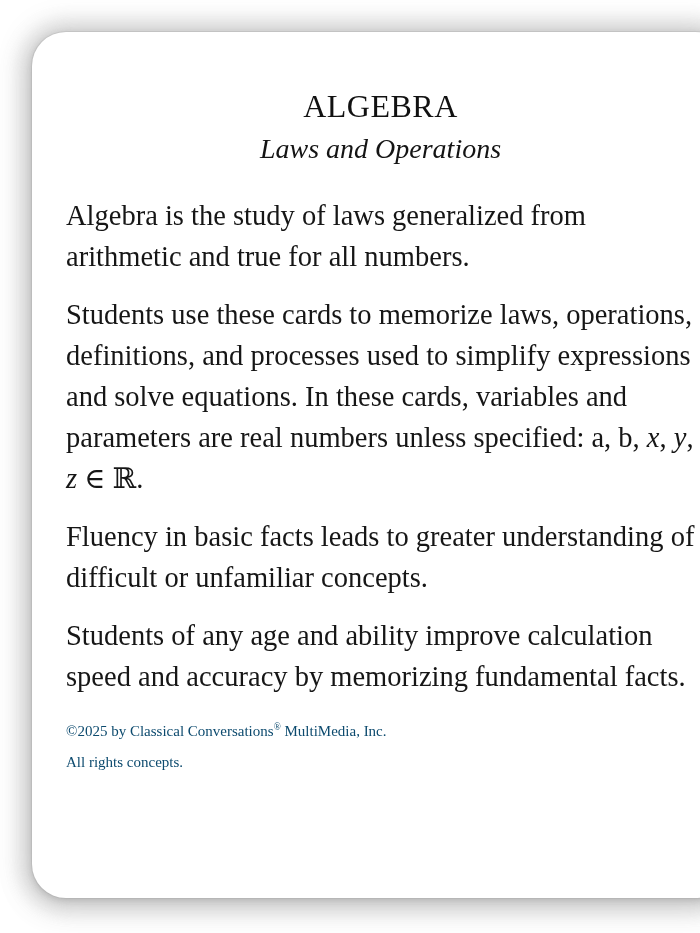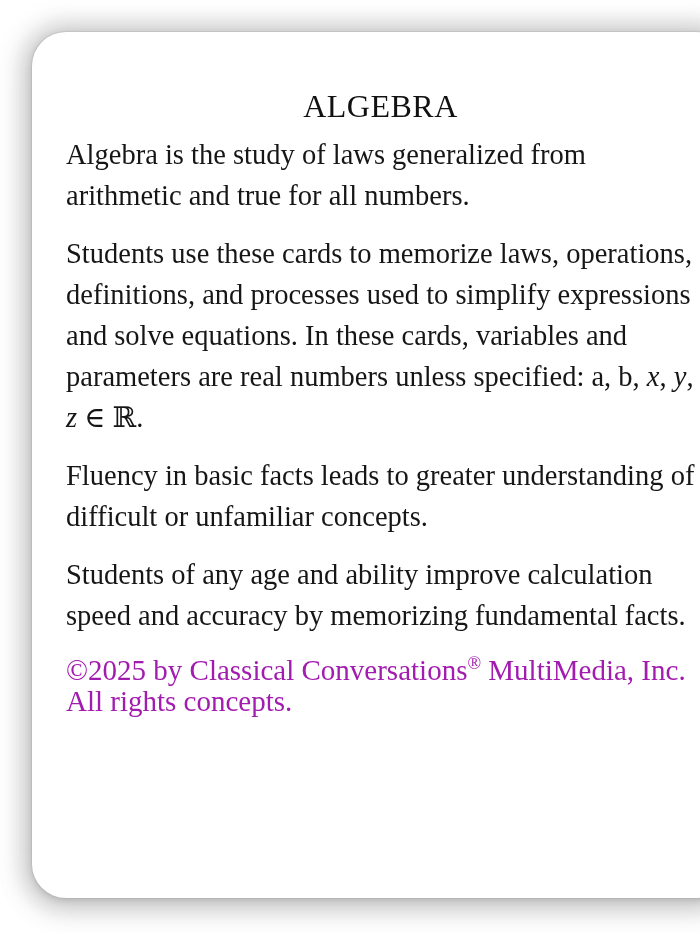--- a/index.html
+++ b/index.html
@@ -61,21 +61,21 @@
     text-align: center;
     font-size: 28px;
     font-style: italic;
     color: #141414;
     margin: 6px 0 0 0;
     line-height: 1.15;
     font-weight: normal;
   }
 
   .body-copy {
-    margin-top: 7px;
+    margin-top: 30px;
   }
 
   .para {
     font-size: 28.5px;
     line-height: 41px;
     color: #161616;
     margin: 0 0 17px 0;
     text-align: left;
     hyphens: none;
   }
@@ -86,42 +86,43 @@
   .mathvar {
     font-style: italic;
   }
   .bbR {
     font-family: "DejaVu Serif", "Liberation Serif", serif;
     font-style: normal;
   }
 
   .footer {
     margin-top: 19px;
-    font-size: 29px;
+    font-size: 15px;
     line-height: 31px;
-    color: #a21caf;
+    color: #0c4a6e;
   }
   .footer-line {
     display: block;
   }
   .reg {
     font-size: 0.62em;
     vertical-align: super;
     line-height: 0;
   }
 </style>
 </head>
 <body>
 
 <div class="stage">
 
   <div class="card">
 
     <div class="card-title">Algebra</div>
 
+    <div class="card-subtitle">Laws and Operations</div>
 
     <div class="body-copy">
 
       <p class="para">Algebra is the study of laws generalized from arithmetic and true for all numbers.</p>
 
       <p class="para"><span>Students use these cards to memorize laws, operations, definitions, and processes used to simplify expressions and solve equations. In these cards, variables and parameters are real numbers unless specified: a, b, </span><span class="mathvar">x</span><span>, </span><span class="mathvar">y</span><span>, </span><span class="mathvar">z</span><span> ∈ </span><span class="bbR">ℝ</span><span>.</span></p>
 
       <p class="para">Fluency in basic facts leads to greater understanding of difficult or unfamiliar concepts.</p>
 
       <p class="para">Students of any age and ability improve calculation speed and accuracy by memorizing fundamental facts.</p>

